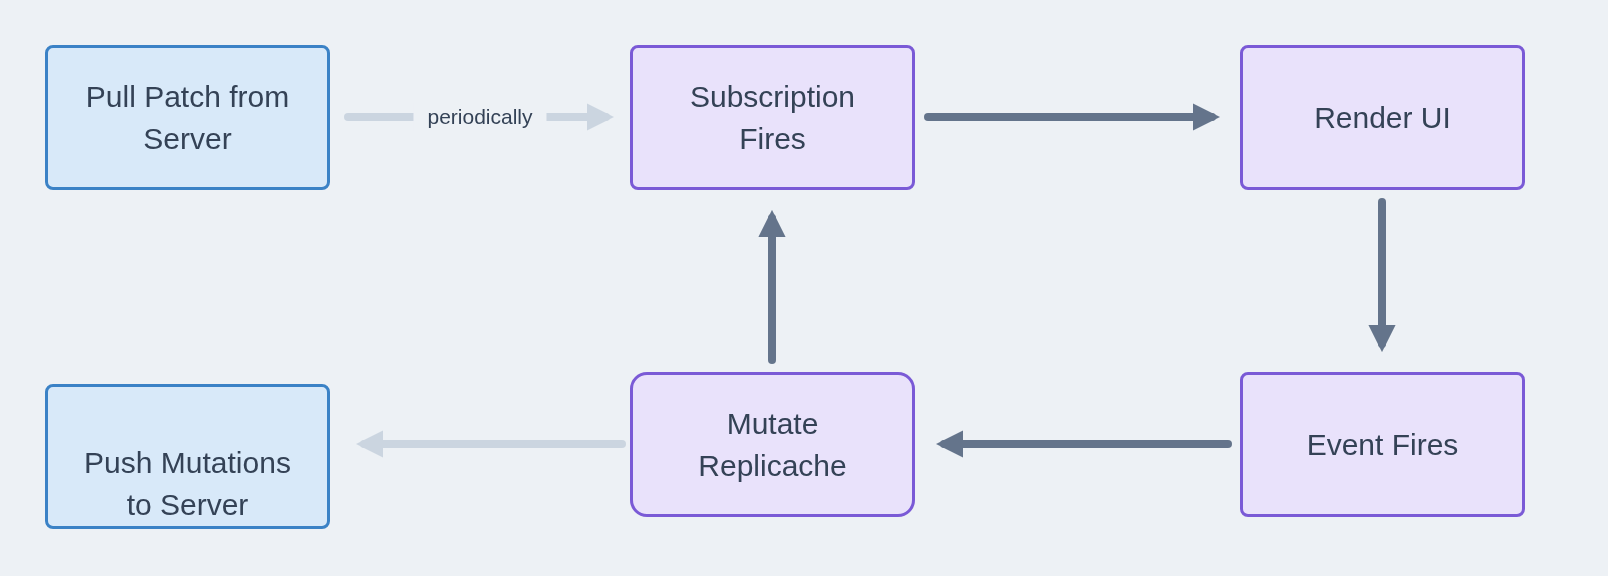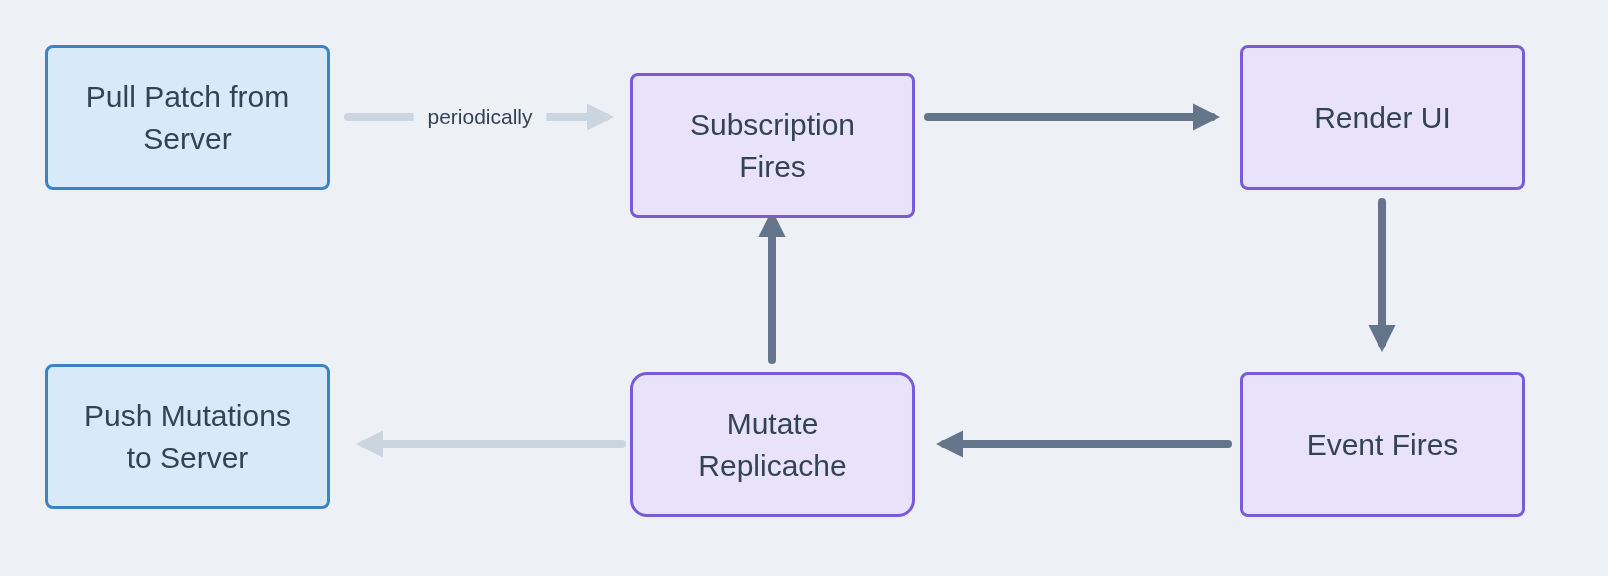--- a/index.html
+++ b/index.html
@@ -69,29 +69,29 @@
 
     <line x1="772" y1="360" x2="772" y2="218" class="stroke-dark" stroke-width="8" stroke-linecap="round" marker-end="url(#head-dark)"></line>
 
     <line x1="622" y1="444" x2="364" y2="444" class="stroke-light" stroke-width="8" stroke-linecap="round" marker-end="url(#head-light)"></line>
   </svg>
 
   <div class="node blue" style="left:45px;top:45px;">
     <span>Pull Patch from Server</span>
   </div>
 
-  <div class="node purple" style="left:630px;top:45px;margin-top:28px;">
+  <div class="node purple" style="left:630px;top:45px;">
     <span>Subscription Fires</span>
   </div>
 
   <div class="node purple" style="left:1240px;top:45px;">
     <span>Render UI</span>
   </div>
 
-  <div class="node blue" style="left:45px;top:364px;">
+  <div class="node blue" style="left:45px;top:384px;align-items:flex-end;">
     <span>Push Mutations to Server</span>
   </div>
 
   <div class="node purple" style="left:630px;top:372px;border-radius:17px;">
     <span>Mutate Replicache</span>
   </div>
 
   <div class="node purple" style="left:1240px;top:372px;">
     <span>Event Fires</span>
   </div>

